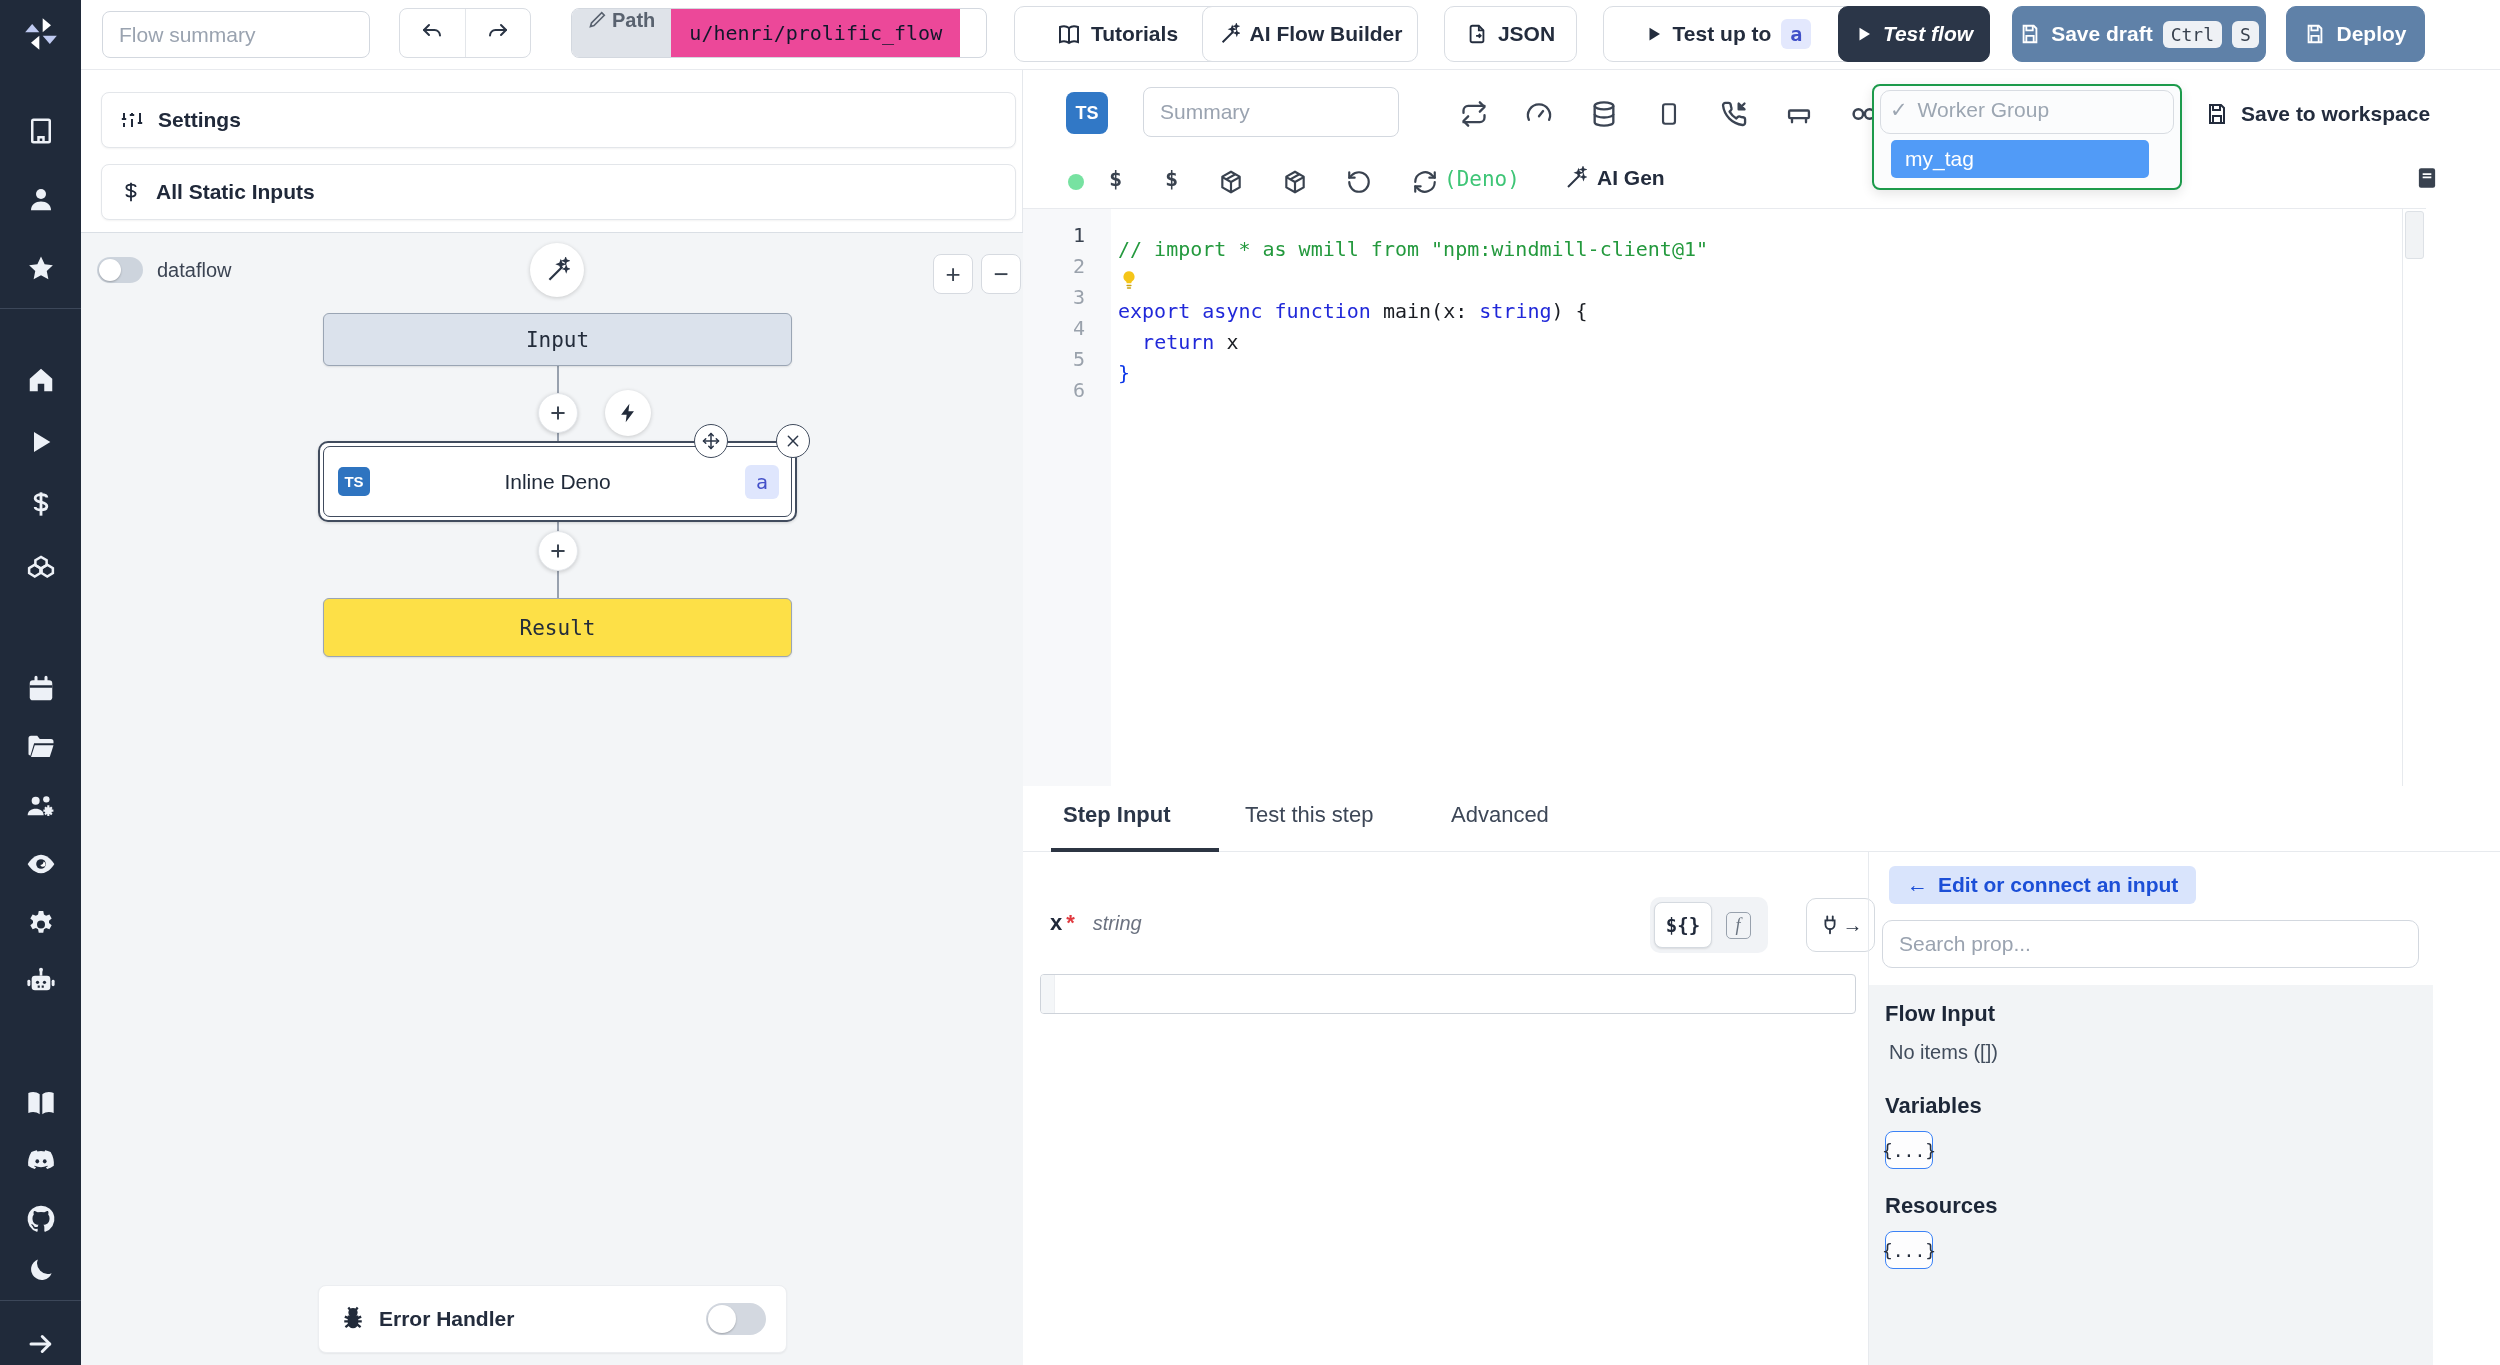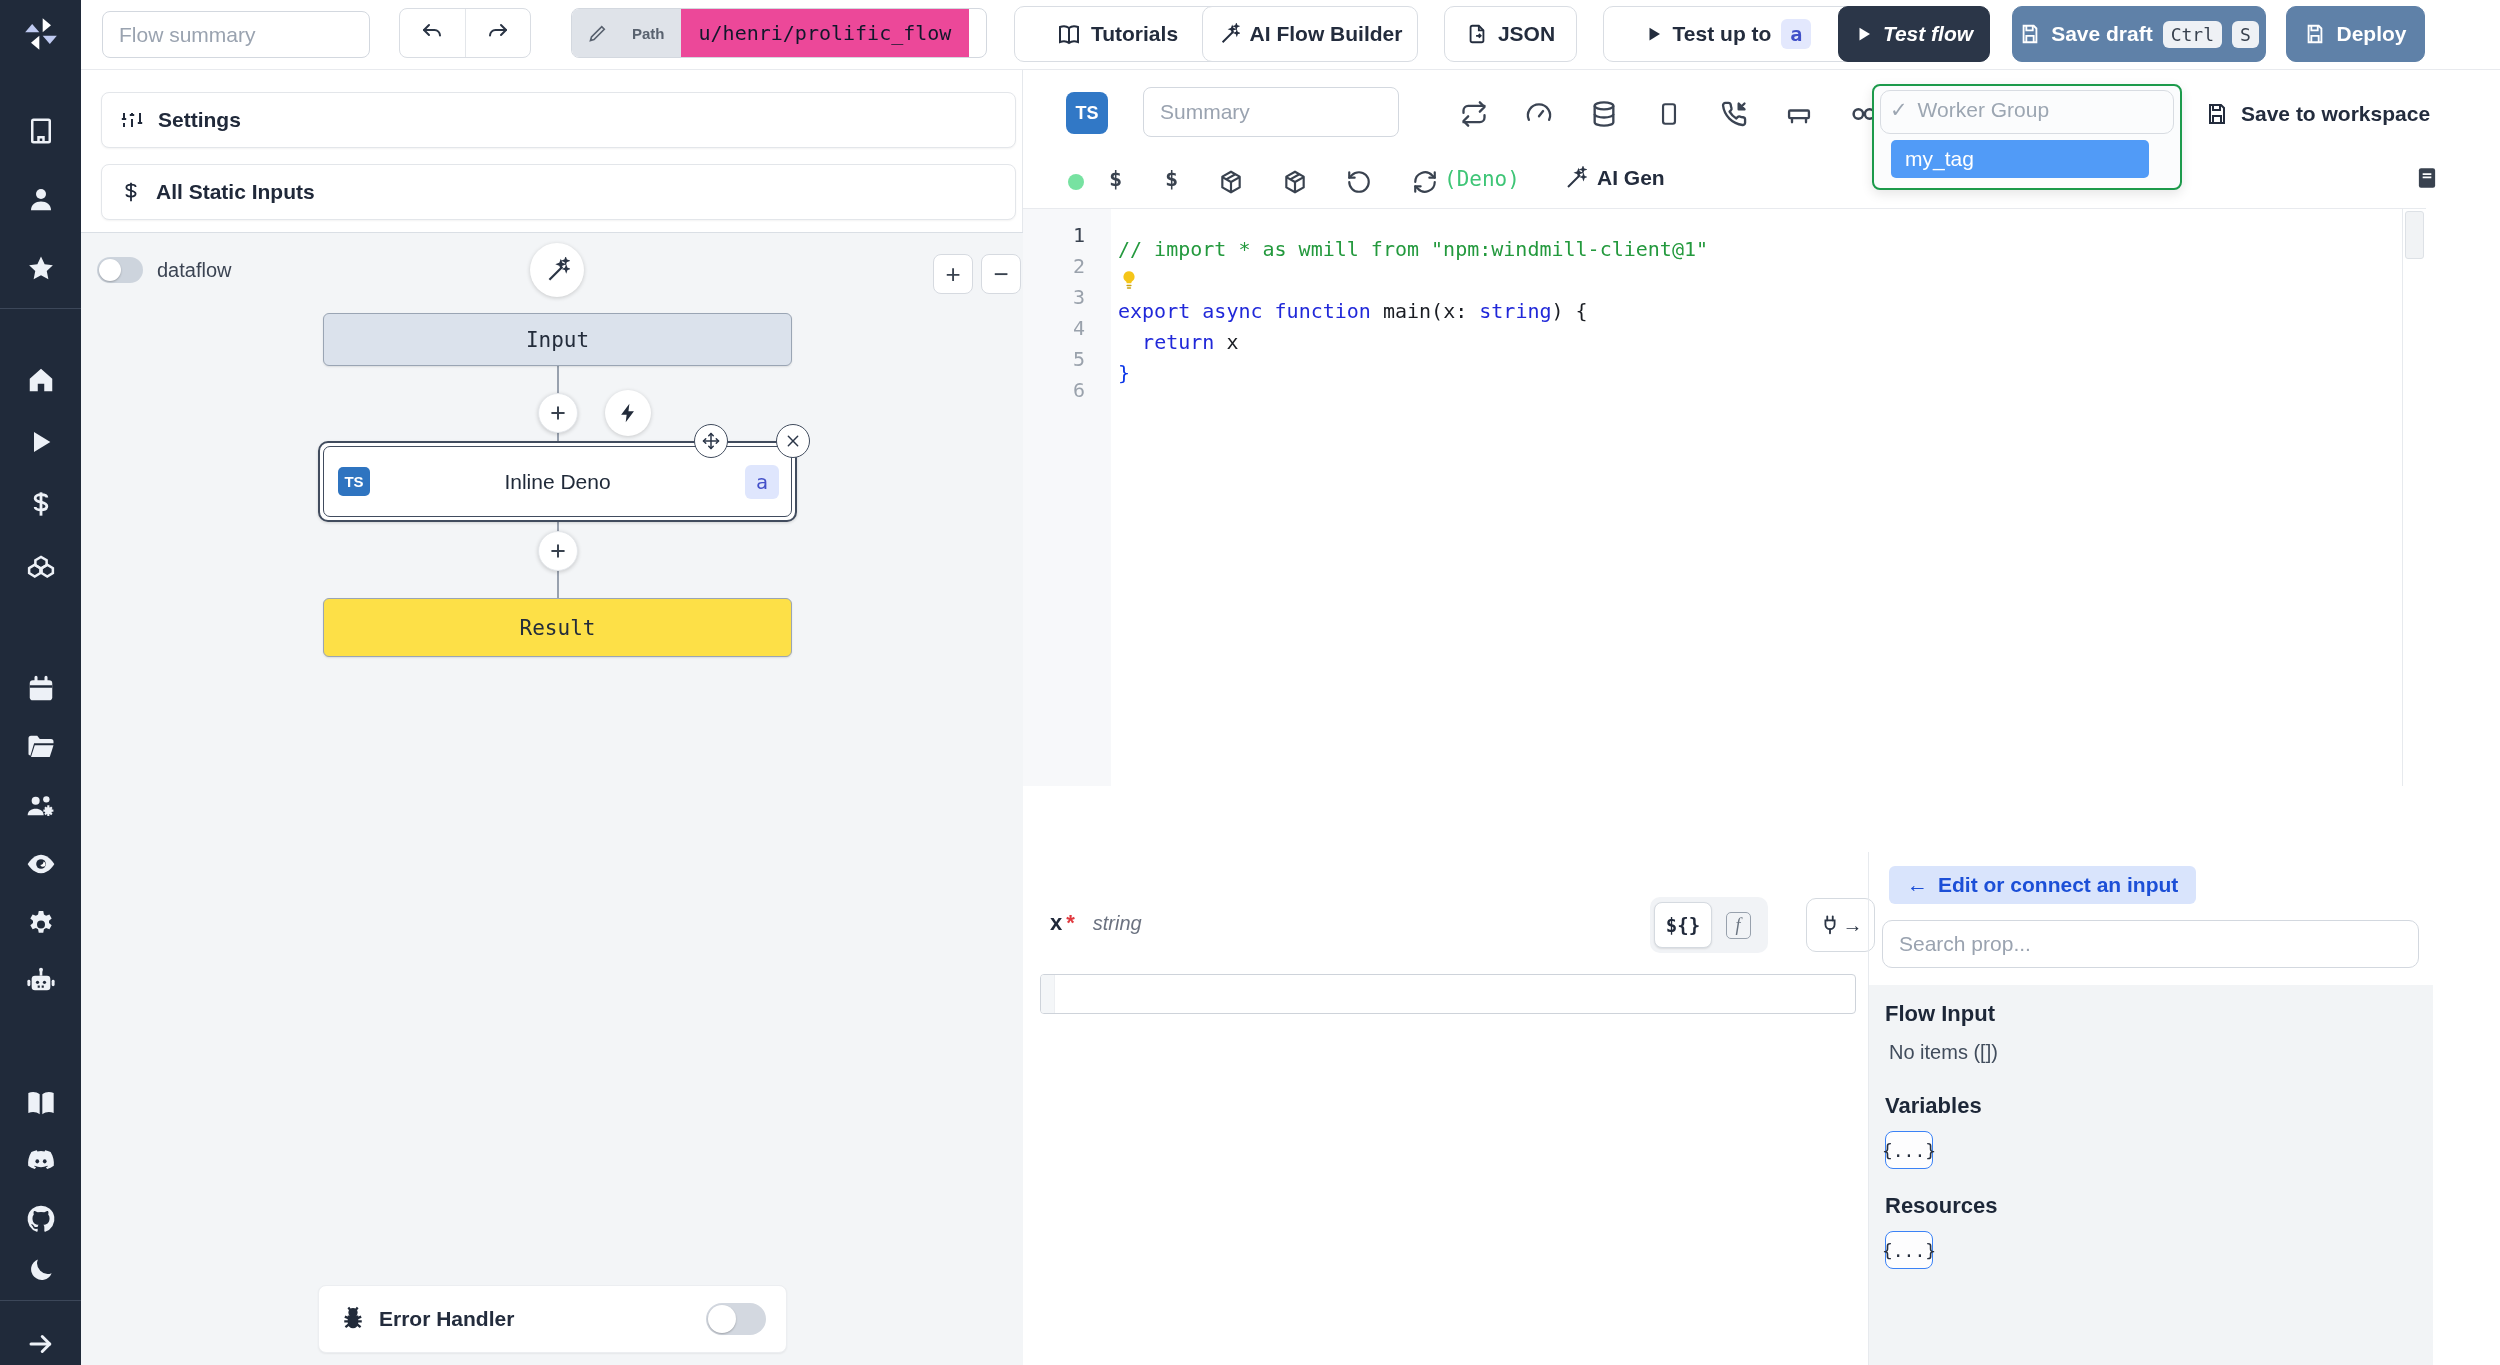--- a/index.html
+++ b/index.html
@@ -16,21 +16,21 @@
   .topbar { position:absolute; left:81px; top:0; width:2419px; height:70px; background:#fff; border-bottom:1px solid #e8eaee; z-index:30; }
   .tb { position:absolute; display:flex; align-items:center; justify-content:center; gap:10px; border:1px solid #d9dde3; border-radius:10px; background:#fff; font-weight:700; font-size:21px; color:#232c3d; }
   .tb svg { flex:none; }
   .inp { border:1px solid #d3d8df; border-radius:8px; font-size:21px; color:#1f2937; padding:0 16px; outline:none; font-family:"Liberation Sans",sans-serif; background:#fff; }
   .inp::placeholder { color:#9aa3b0; }
   .flow-summary { position:absolute; left:21px; top:11px; width:268px; height:47px; }
   .undo-redo { position:absolute; left:318px; top:8px; width:132px; height:50px; border:1px solid #d9dde3; border-radius:8px; display:flex; }
   .undo-redo > div { flex:1; display:flex; align-items:center; justify-content:center; color:#2b3545; }
   .undo-redo > div:first-child { border-right:1px solid #e3e6ea; }
   .path-group { position:absolute; left:490px; top:8px; width:416px; height:50px; border:1px solid #d3d8df; border-radius:8px; overflow:hidden; display:flex; }
-  .path-left { background:#dfe3e9; display:flex; align-items:center; gap:24px; padding:0 16px; color:#59626f; font-weight:700; font-size:15px; }
+  .path-left { background:#dfe3e9; display:flex; gap:4px; padding:0 16px; color:#59626f; font-weight:700; font-size:20px; }
   .path-right { background:#ec4899; display:flex; align-items:center; padding:0 18px; font-family:"DejaVu Sans Mono",monospace; font-size:20px; color:#10182b; }
   .badge-a { background:#e3e8fd; color:#4050c8; font-family:"DejaVu Sans Mono",monospace; font-size:20px; border-radius:6px; padding:3px 9px; }
   .btn-dark { background:#2b3648; border-color:#2b3648; color:#fff;font-style:italic; }
   .btn-slate { background:#5f81a8; border-color:#5f81a8; color:#fff; }
   .kbd { background:#eef1f5; color:#39424f; font-family:"DejaVu Sans Mono",monospace; font-size:18px; border-radius:6px; padding:3px 8px; font-weight:400; }
 
   
   .flow-pane { position:absolute; left:81px; top:70px; width:942px; height:1295px; background:#fff; border-right:1px solid #e5e8ec; }
   .card { position:absolute; left:20px; width:915px; height:56px; background:#fff; border:1px solid #e3e6ea; border-radius:8px; box-shadow:0 1px 2px rgba(0,0,0,.05); display:flex; align-items:center; gap:14px; padding:0 18px; font-weight:700; font-size:21px; color:#20293a; }
   .graph { position:absolute; left:0; top:162px; width:942px; height:1133px; background:#f3f5f7; border-top:1px solid #dadfe5; }
@@ -534,20 +534,26 @@
         <div class="code-row"><span class="ln">3</span><span class="code-body"><span class="tok-keyword">export</span><span class="tok-plain"> </span><span class="tok-keyword">async</span><span class="tok-plain"> </span><span class="tok-keyword">function</span><span class="tok-plain"> main(x: </span><span class="tok-keyword">string</span><span class="tok-plain">) {</span></span></div>
         <div class="code-row"><span class="ln">4</span><span class="code-body"><span class="tok-plain">  </span><span class="tok-keyword">return</span><span class="tok-plain"> x</span></span></div>
         <div class="code-row"><span class="ln">5</span><span class="code-body"><span class="tok-bracket">}</span></span></div>
         <div class="code-row"><span class="ln">6</span><span class="code-body"></span></div>
       </div>
   </div>
   <div class="minimap">
       <span class="slider"></span>
     </div>
 
+  <div class="tabs">
+    <span class="tab active" style="left:40px">Step Input</span>
+    <span class="tab idle" style="left:222px">Test this step</span>
+    <span class="tab idle" style="left:428px">Advanced</span>
+    <span class="tab-underline"></span>
+  </div>
 
   <div class="content">
     <div style="position:absolute;left:27px;top:58px;display:flex;align-items:baseline;gap:4px">
       <span style="font-weight:700;font-size:22px;color:#20293a">x</span>
       <span style="font-weight:700;font-size:22px;color:#e0393e">*</span>
       <span style="font-style:italic;color:#6b7280;font-size:20px;margin-left:14px">string</span>
     </div>
     <div class="seg-group">
       <span class="seg-on">${}</span>
       <span class="seg-off">

